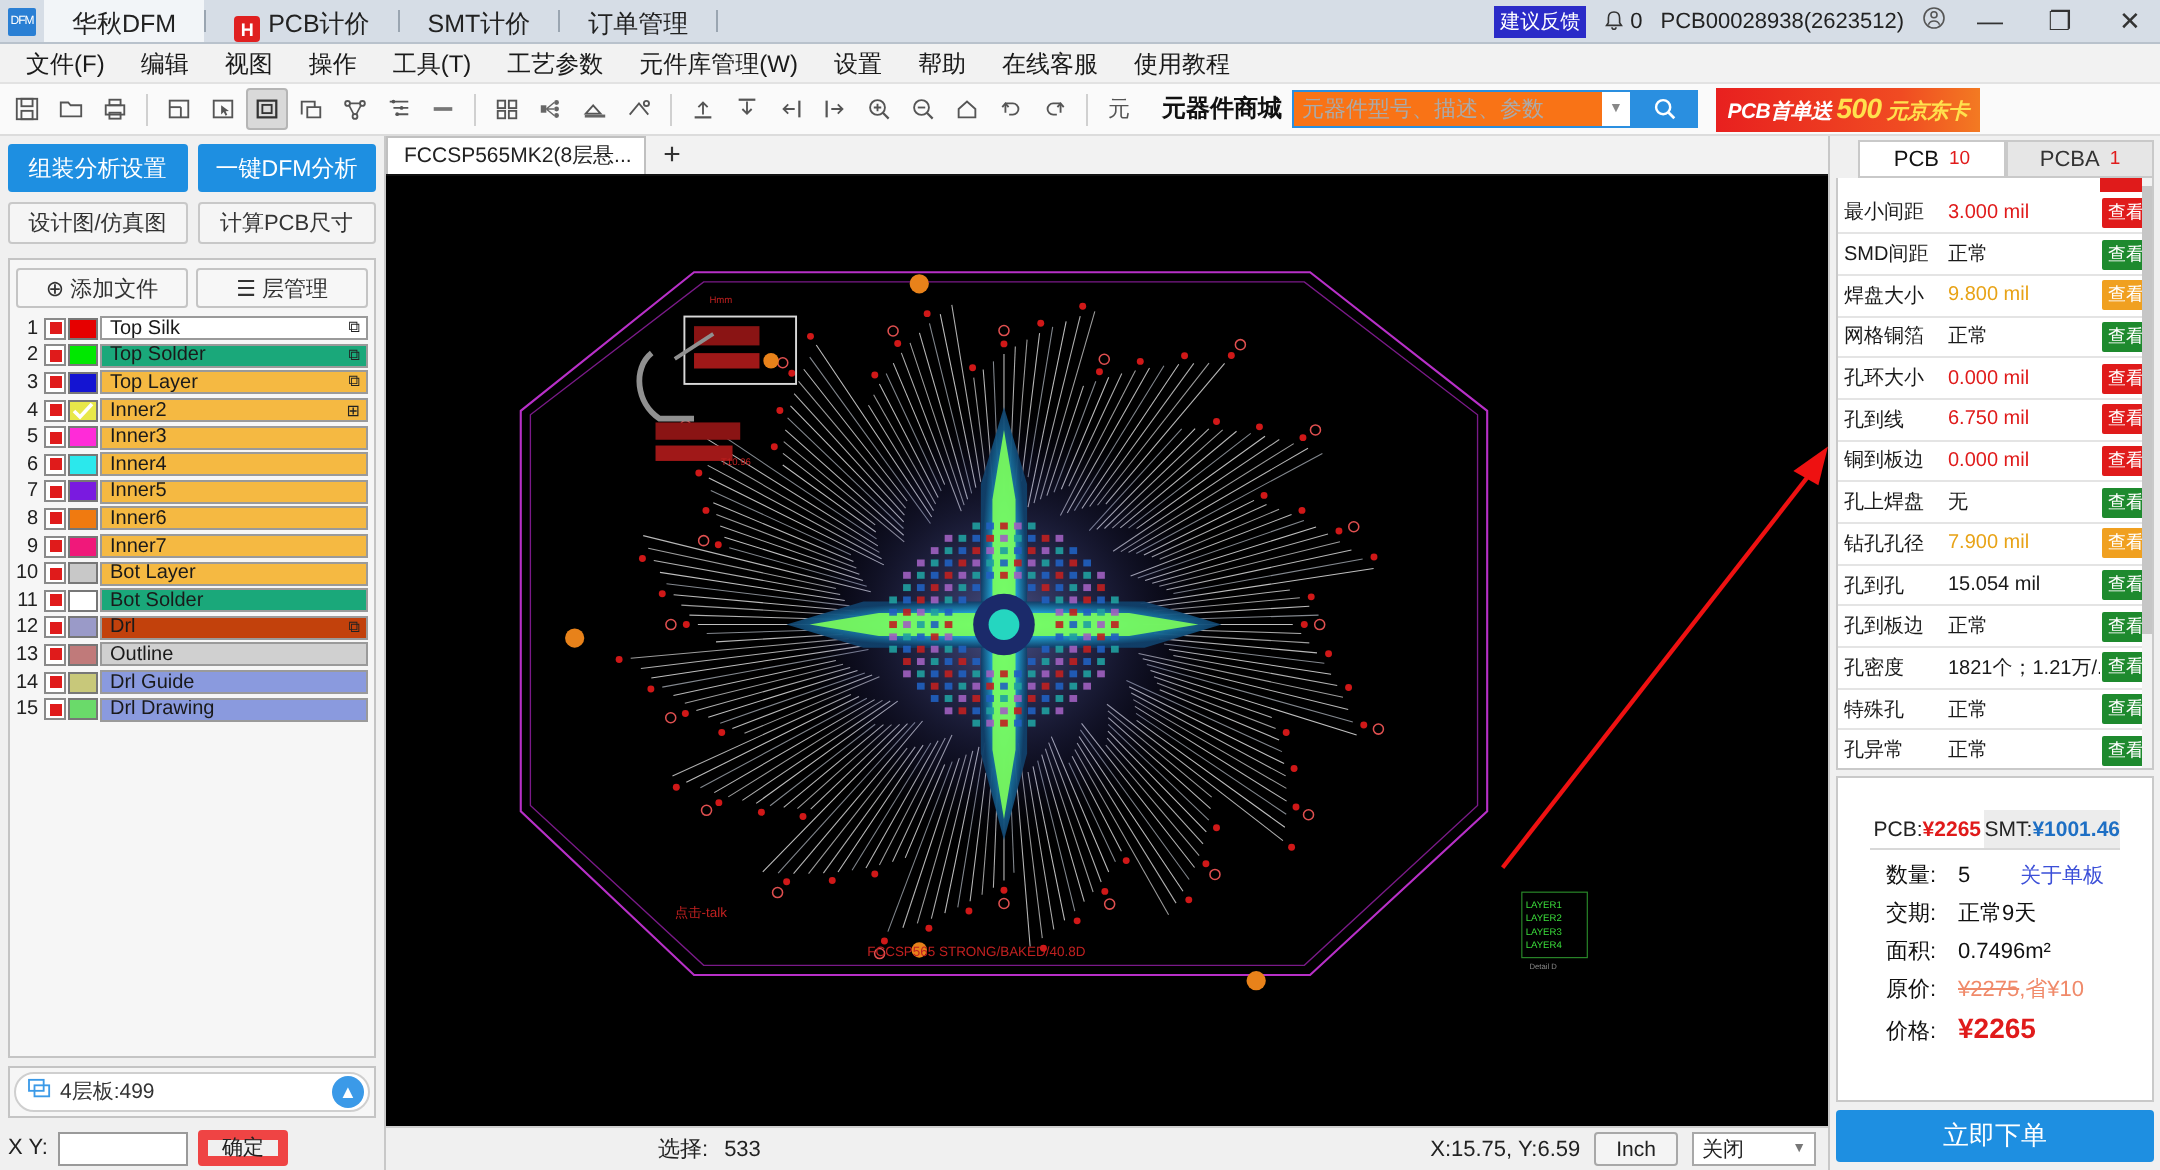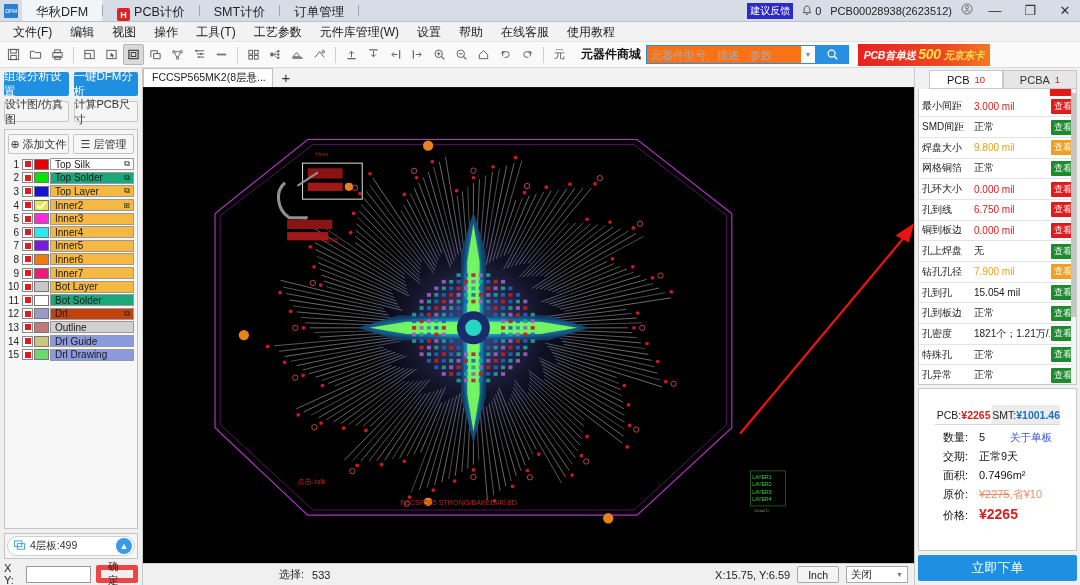--- a/index.html
+++ b/index.html
@@ -93,21 +93,21 @@
     white-space: nowrap; letter-spacing: -0.3px;
   }
   .banner-text .big { font-size: 14px; color: #ffe14d; }
   .banner-text .y { color: #ffe14d; }
 
   
   .body { flex: 1; display: flex; min-height: 0; }
 
   
   .left {
-    width: 143px; background: #f0f0f0; border-right: 1px solid #c8c8c8;
+    width: 193px; background: #f0f0f0; border-right: 1px solid #c8c8c8;
     display: flex; flex-direction: column; padding: 4px 4px 0 4px; flex: none;
   }
   .btnrow { display: flex; gap: 5px; margin-bottom: 5px; }
   .bluebtn {
     flex: 1; height: 24px; background: #1e8fe1; color: #fff; font-size: 11.5px;
     border: none; border-radius: 2px; display: flex; align-items: center; justify-content: center;
   }
   .greybtn {
     flex: 1; height: 21px; background: #f5f5f5; color: #333; font-size: 11px;
     border: 1px solid #c8c8c8; border-radius: 2px;

